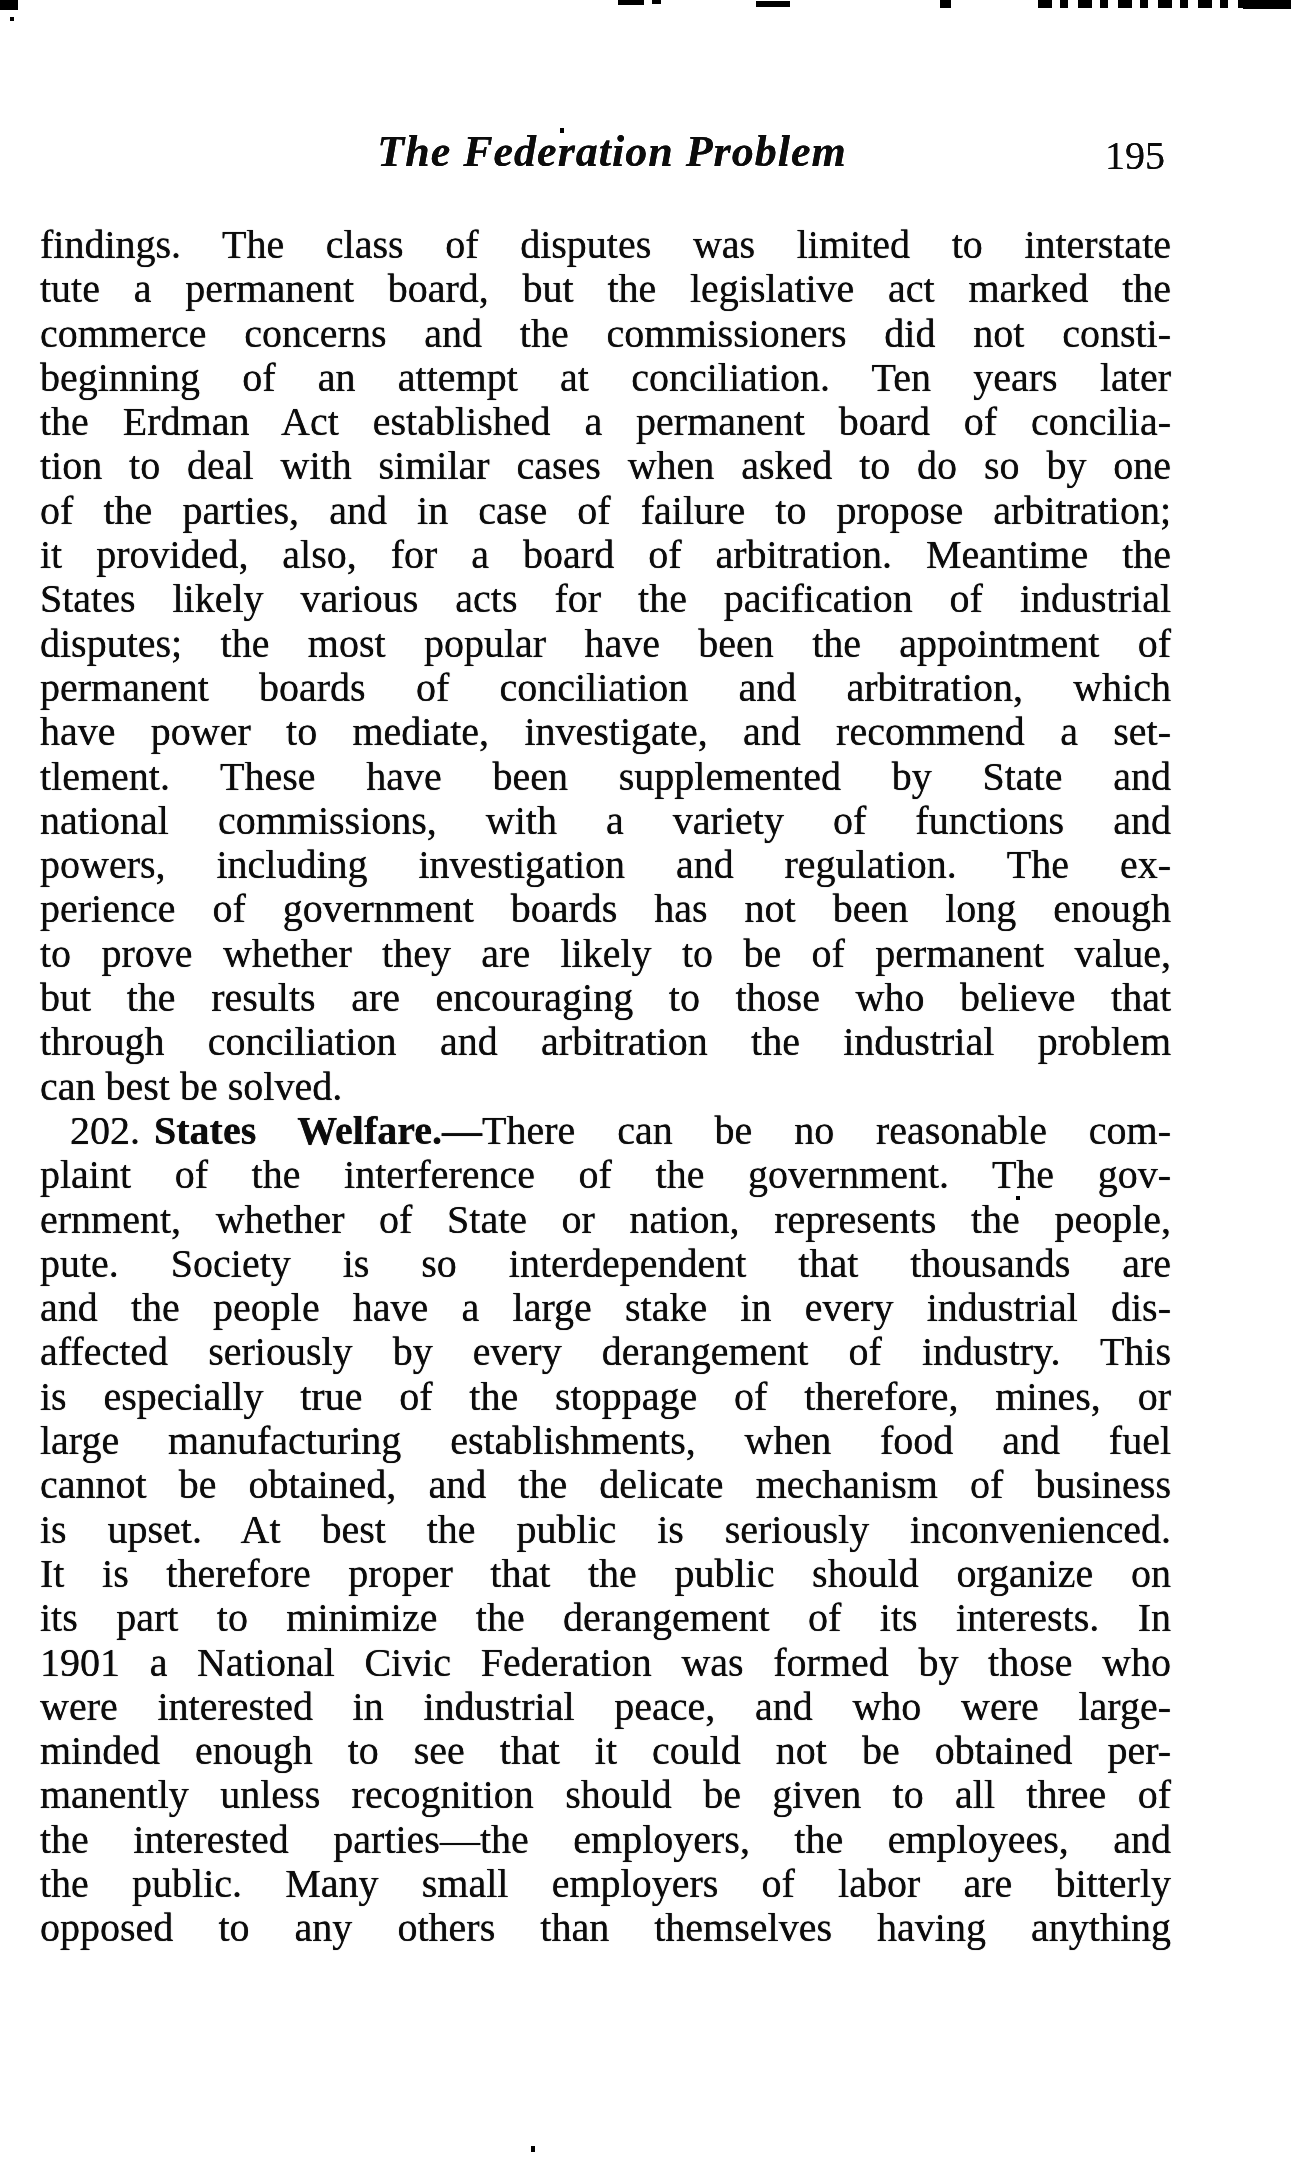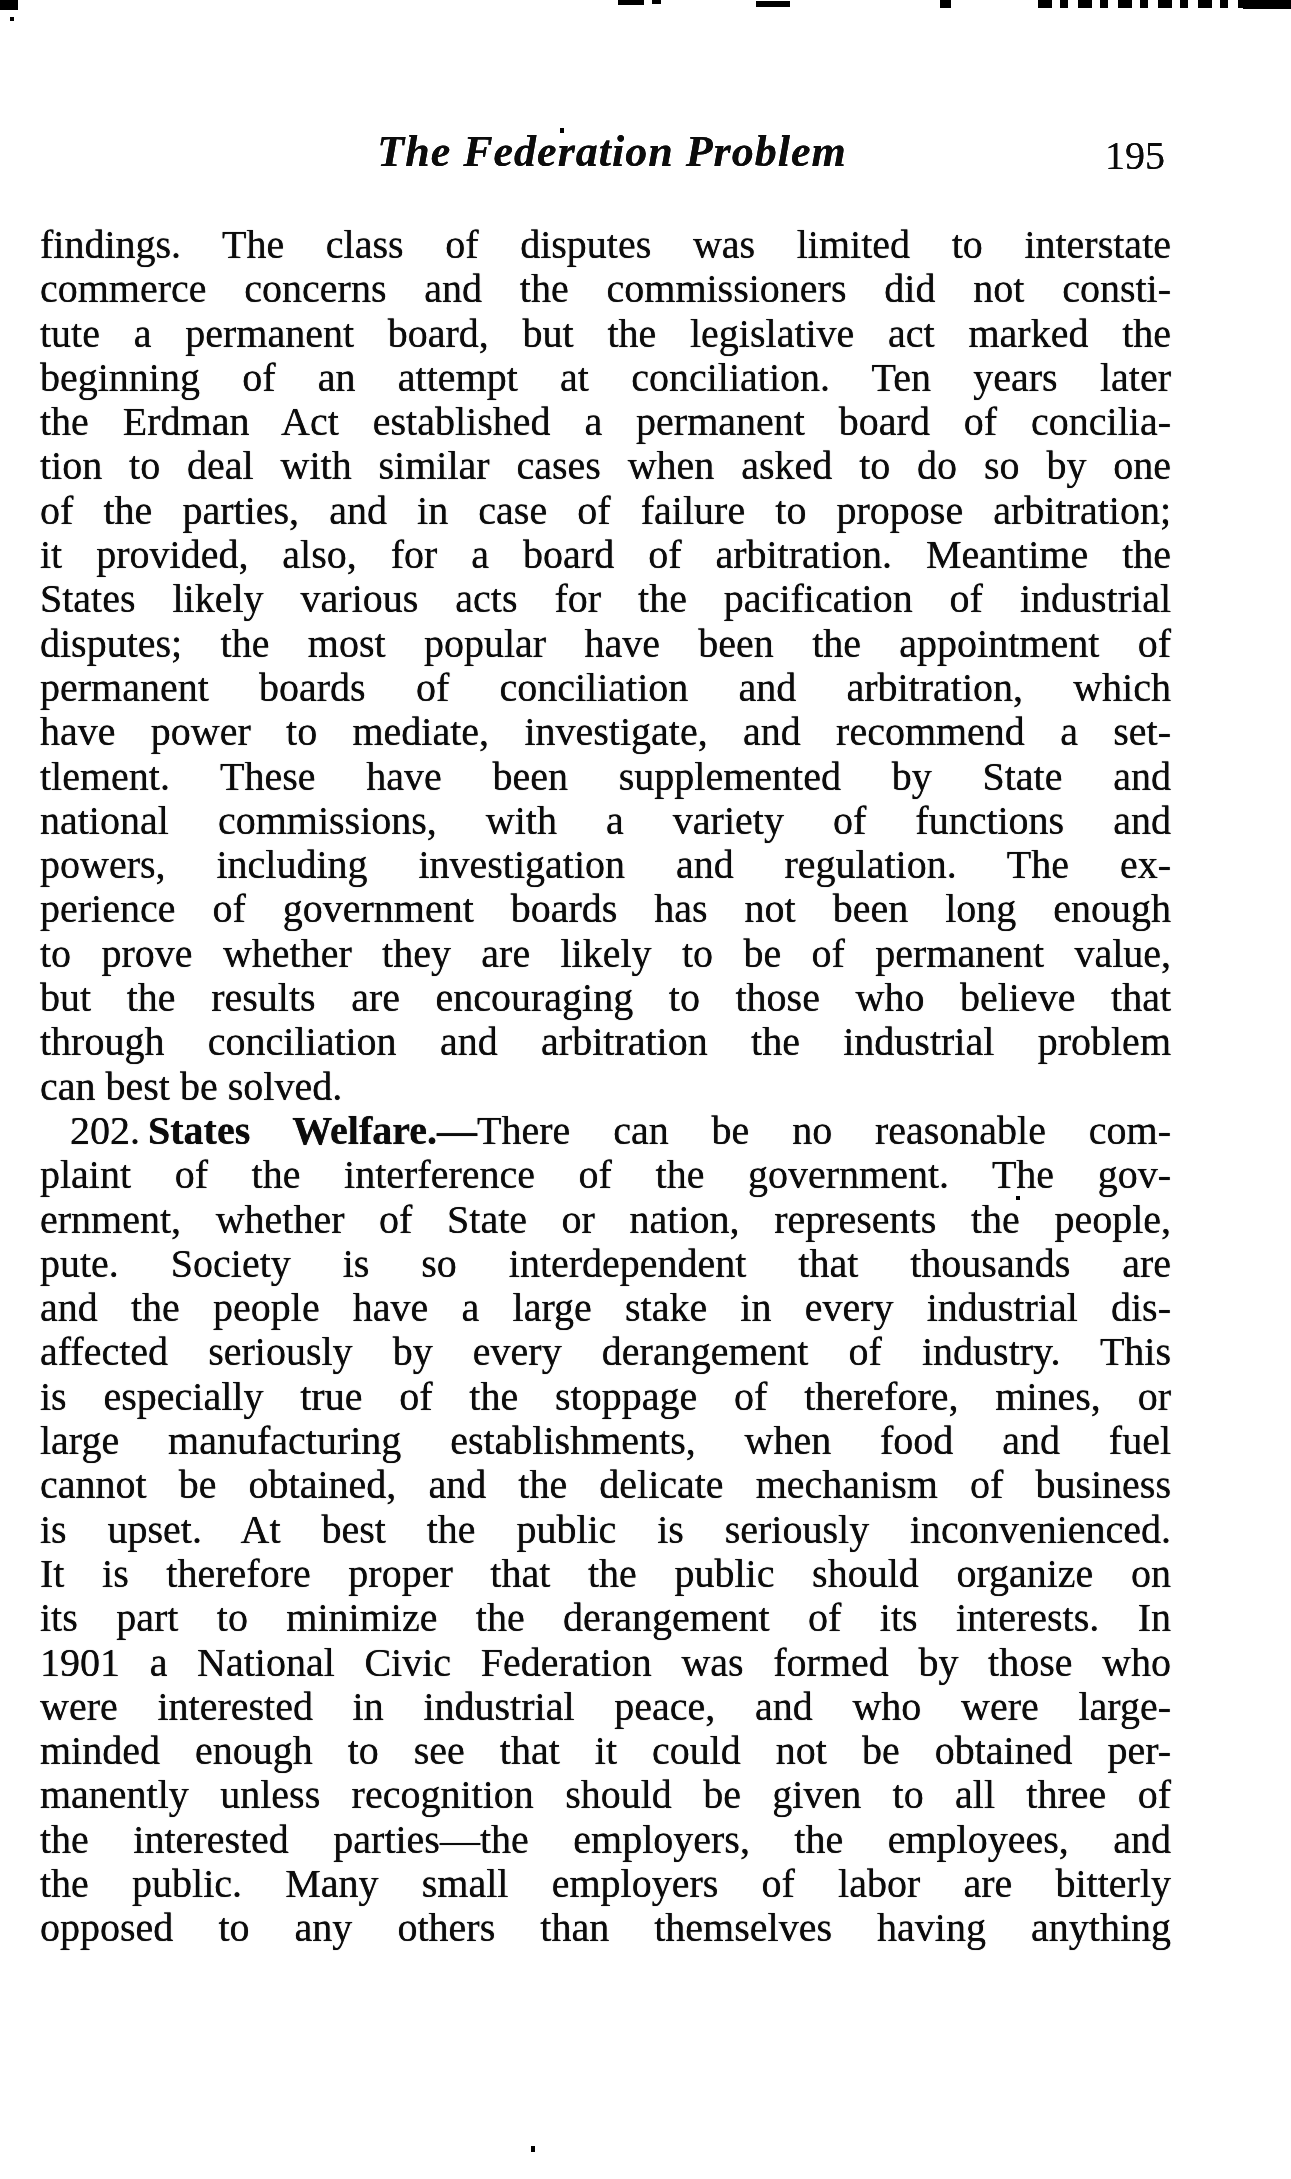--- a/index.html
+++ b/index.html
@@ -82,21 +82,21 @@
     text-align-last: justify;
     text-shadow: 0 0 0.7px currentColor;
     white-space: normal;
   }
   .para-end .line:last-child,
   .line.no-justify {
     text-align-last: left;
   }
   .section-line .sec-num {
     margin-left: 30px;
-    margin-right: 8px;
+    margin-right: 14px;
   }
   .section-line .sec-heading {
     font-weight: 700;
   }
 </style>
 </head>
 <body>
 
 <div class="page">
 
@@ -114,22 +114,22 @@
 
   <div class="running-head">
     <span class="running-title">The Federation Problem</span>
     <span class="page-number">195</span>
   </div>
 
   <div class="text-block">
 
     <div class="para para-end">
         <div class="line">findings.  The class of disputes was limited to interstate</div>
+        <div class="line">tute a permanent board, but the legislative act marked the</div>
         <div class="line">commerce concerns and the commissioners did not consti-</div>
-        <div class="line">tute a permanent board, but the legislative act marked the</div>
         <div class="line">beginning of an attempt at conciliation.  Ten years later</div>
         <div class="line">the Erdman Act established a permanent board of concilia-</div>
         <div class="line">tion to deal with similar cases when asked to do so by one</div>
         <div class="line">of the parties, and in case of failure to propose arbitration;</div>
         <div class="line">it provided, also, for a board of arbitration.  Meantime the</div>
         <div class="line">States likely various acts for the pacification of industrial</div>
         <div class="line">disputes; the most popular have been the appointment of</div>
         <div class="line">permanent boards of conciliation and arbitration, which</div>
         <div class="line">have power to mediate, investigate, and recommend a set-</div>
         <div class="line">tlement.  These have been supplemented by State and</div>

